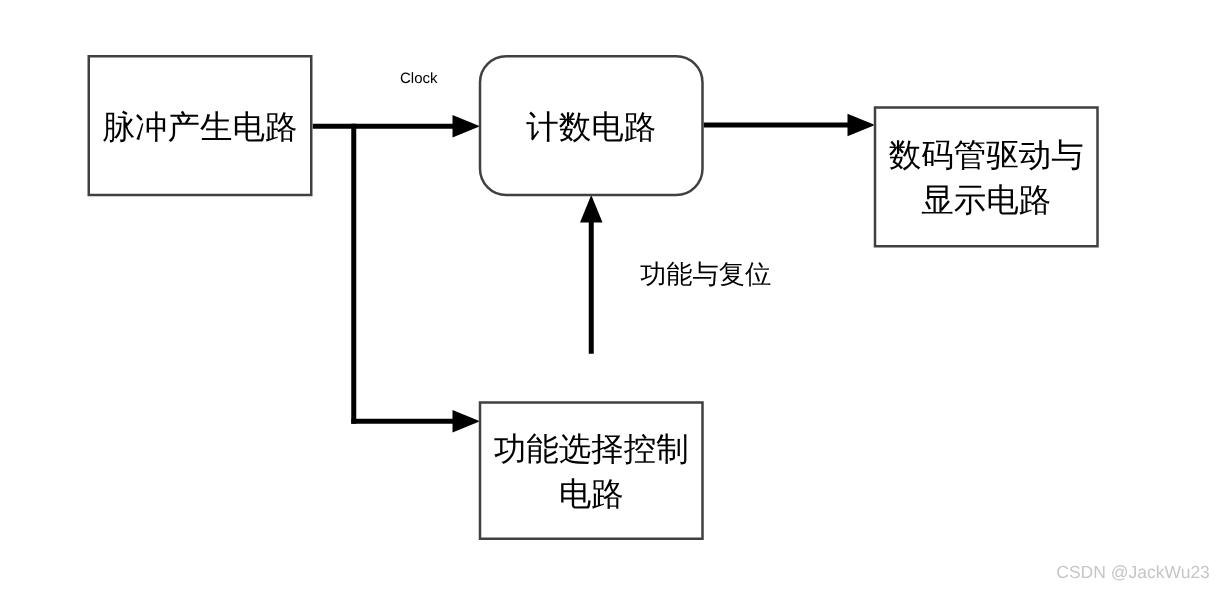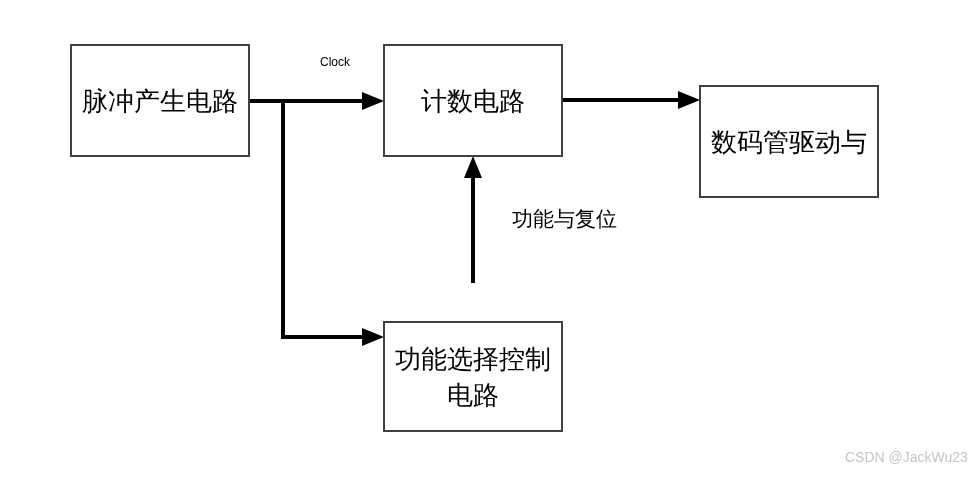--- a/index.html
+++ b/index.html
@@ -24,21 +24,21 @@
     flex-direction: column;
     align-items: center;
     justify-content: center;
     text-align: center;
     color: #000000;
     font-size: 26px;
     line-height: 36px;
     white-space: nowrap;
   }
   #box-pulse    { left: 70px;  top: 44px;  width: 180px; height: 113px; }
-  #box-counter  { left: 383px; top: 44px;  width: 180px; height: 113px; }
+  #box-counter  { left: 383px; top: 44px;  width: 180px; height: 113px; border-radius: 22px; }
   #box-display  { left: 699px; top: 45px;  width: 180px; height: 113px; margin-top: 40px; }
   #box-function { left: 383px; top: 281px; width: 180px; height: 111px; margin-top: 40px; }
   .arrow-layer {
     position: absolute;
     left: 0; top: 0;
     width: 974px; height: 481px;
   }
   .edge-label {
     position: absolute;
     color: #000000;
@@ -90,20 +90,21 @@
   <div class="box" id="box-pulse">
     <div>脉冲产生电路</div>
   </div>
 
   <div class="box" id="box-counter">
     <div>计数电路</div>
   </div>
 
   <div class="box" id="box-display">
     <div>数码管驱动与</div>
+    <div>显示电路</div>
   </div>
 
   <div class="box" id="box-function">
     <div>功能选择控制</div>
     <div>电路</div>
   </div>
 
   <div class="edge-label" id="label-clock">Clock</div>
 
   <div class="edge-label" id="label-function-reset">功能与复位</div>

